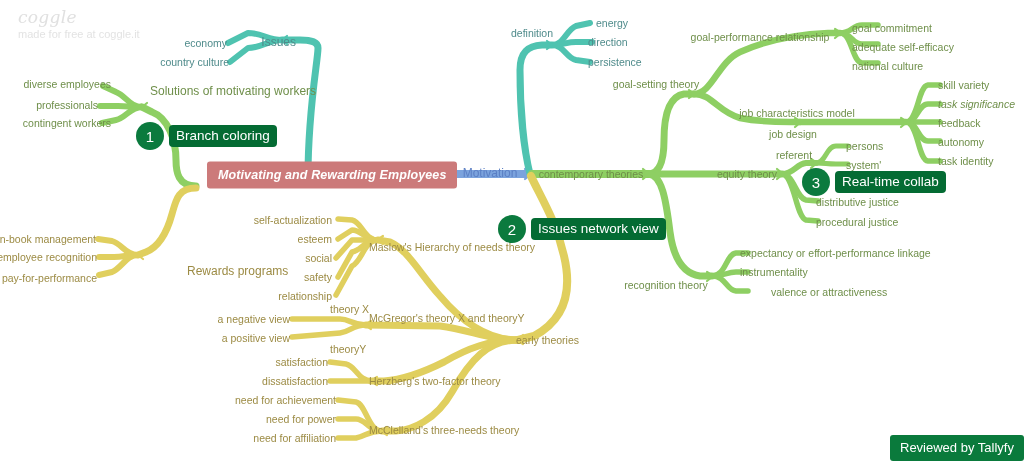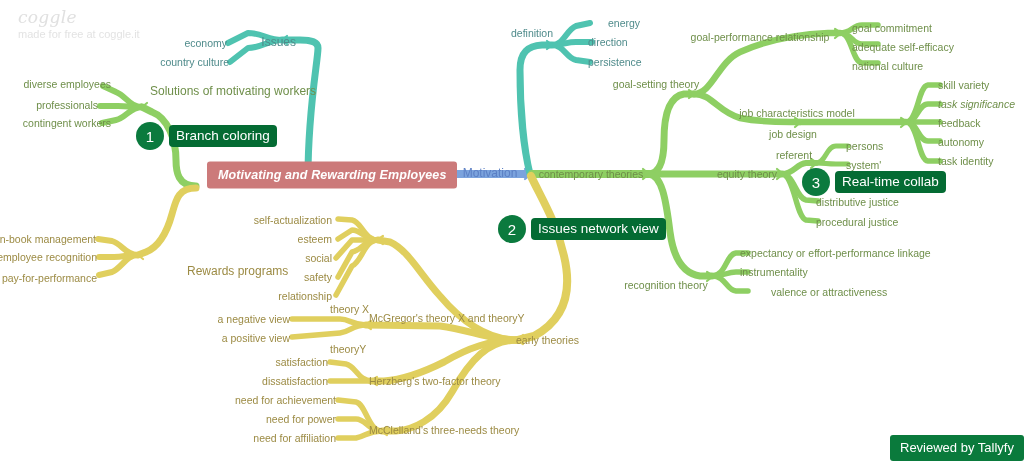--- a/index.html
+++ b/index.html
@@ -249,21 +249,21 @@
   <div class="node c-green r" style="left:111px; top:123px;">contingent workers</div>
 
   <div class="node c-yellow big l" style="left:155px; top:271px;margin-left:32px;">Rewards programs</div>
   <div class="node c-yellow r" style="left:96px; top:239px;">open-book management</div>
   <div class="node c-yellow r" style="left:97px; top:257px;">employee recognition</div>
   <div class="node c-yellow r" style="left:97px; top:278px;">pay-for-performance</div>
 
   <div class="node c-blue big c" style="left:490px; top:173px;">Motivation</div>
 
   <div class="node c-teal r" style="left:553px; top:33px;">definition</div>
-  <div class="node c-teal l" style="left:600px; top:23px;padding-left:8px;">energy</div>
+  <div class="node c-teal l" style="left:588px; top:23px;padding-left:8px;">energy</div>
   <div class="node c-teal l" style="left:588px; top:42px;">direction</div>
   <div class="node c-teal l" style="left:588px; top:62px;">persistence</div>
 
   <div class="node c-green c" style="left:591px; top:174px;">contemporary theories</div>
   <div class="node c-green c" style="left:656px; top:84px;">goal-setting theory</div>
 
   <div class="node c-green c" style="left:760px; top:37px;">goal-performance relationship</div>
   <div class="node c-green l" style="left:852px; top:28px;">goal commitment</div>
   <div class="node c-green l" style="left:852px; top:47px;">adequate self-efficacy</div>
   <div class="node c-green l" style="left:852px; top:66px;">national culture</div>
@@ -283,20 +283,21 @@
   <div class="node c-green l" style="left:816px; top:202px;">distributive justice</div>
   <div class="node c-green l" style="left:816px; top:222px;">procedural justice</div>
 
   <div class="node c-green c" style="left:666px; top:285px;">recognition theory</div>
   <div class="node c-green l" style="left:740px; top:253px;">expectancy or effort-performance linkage</div>
   <div class="node c-green l" style="left:740px; top:272px;">instrumentality</div>
   <div class="node c-green l" style="left:740px; top:292px;margin-left:31px;">valence or attractiveness</div>
 
   <div class="node c-yellow l" style="left:516px; top:340px;">early theories</div>
 
+  <div class="node c-yellow l" style="left:369px; top:247px;">Maslow's Hierarchy of needs theory</div>
   <div class="node c-yellow r" style="left:332px; top:220px;">self-actualization</div>
   <div class="node c-yellow r" style="left:332px; top:239px;">esteem</div>
   <div class="node c-yellow r" style="left:332px; top:258px;">social</div>
   <div class="node c-yellow r" style="left:332px; top:277px;">safety</div>
   <div class="node c-yellow r" style="left:332px; top:296px;">relationship</div>
 
   <div class="node c-yellow l" style="left:369px; top:318px;">McGregor's theory X and theoryY</div>
   <div class="node c-yellow l" style="left:330px; top:309px;">theory X</div>
   <div class="node c-yellow l" style="left:330px; top:349px;">theoryY</div>
   <div class="node c-yellow r" style="left:290px; top:319px;">a negative view</div>

